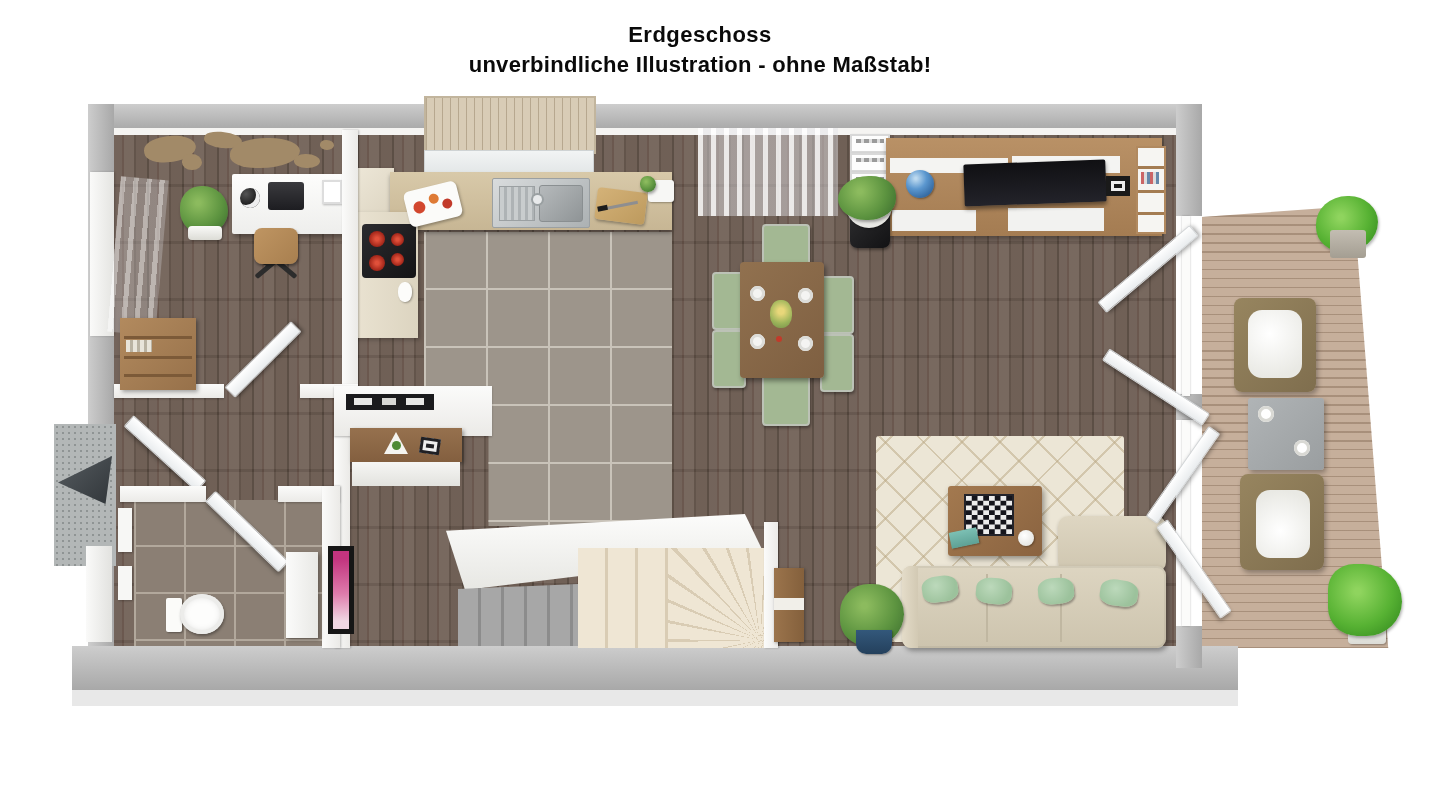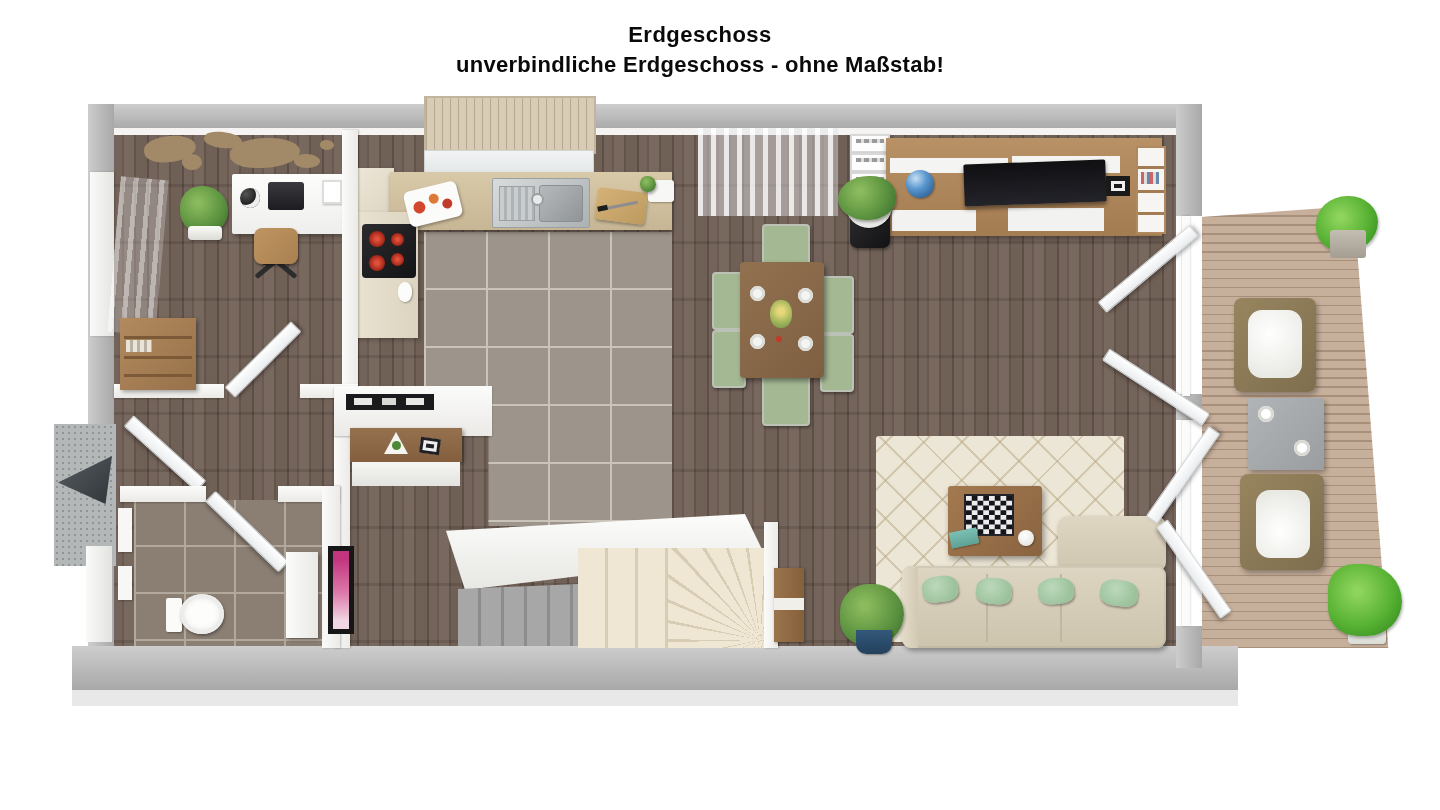--- a/index.html
+++ b/index.html
@@ -58,21 +58,21 @@
   .land{position:absolute;background:#a28a68;border-radius:45% 55% 50% 50%;}
   .frame-sm{background:#fdfdfd;border:2px solid #d8d8d8;box-shadow:1px 1px 2px rgba(0,0,0,.25);}
 </style>
 </head>
 <body>
 
 <div class="canvas">
 
   <div class="titlebox">
     <div class="t1">Erdgeschoss</div>
-    <div class="t2">unverbindliche Erdgeschoss - ohne Maßstab!</div>
+    <div class="t2">unverbindliche Illustration - ohne Maßstab!</div>
   </div>
 
   <div class="abs" style="left:0;top:0;width:1440px;height:810px;">
 
     <div class="abs wood" style="left:114px;top:130px;width:1062px;height:518px;"></div>
     <div class="abs tile-k" style="left:424px;top:232px;width:248px;height:294px;clip-path:polygon(0 0,100% 0,100% 100%,26% 100%,26% 67%,0 67%);"></div>
     <div class="abs tile-b" style="left:134px;top:500px;width:194px;height:146px;"></div>
 
     <div class="abs deck" style="left:1202px;top:206px;width:192px;height:442px;clip-path:polygon(0 2.5%,79% 0,97% 100%,0 100%);"></div>
     <div class="abs plant-bright" style="left:1316px;top:196px;width:62px;height:56px;"></div>

